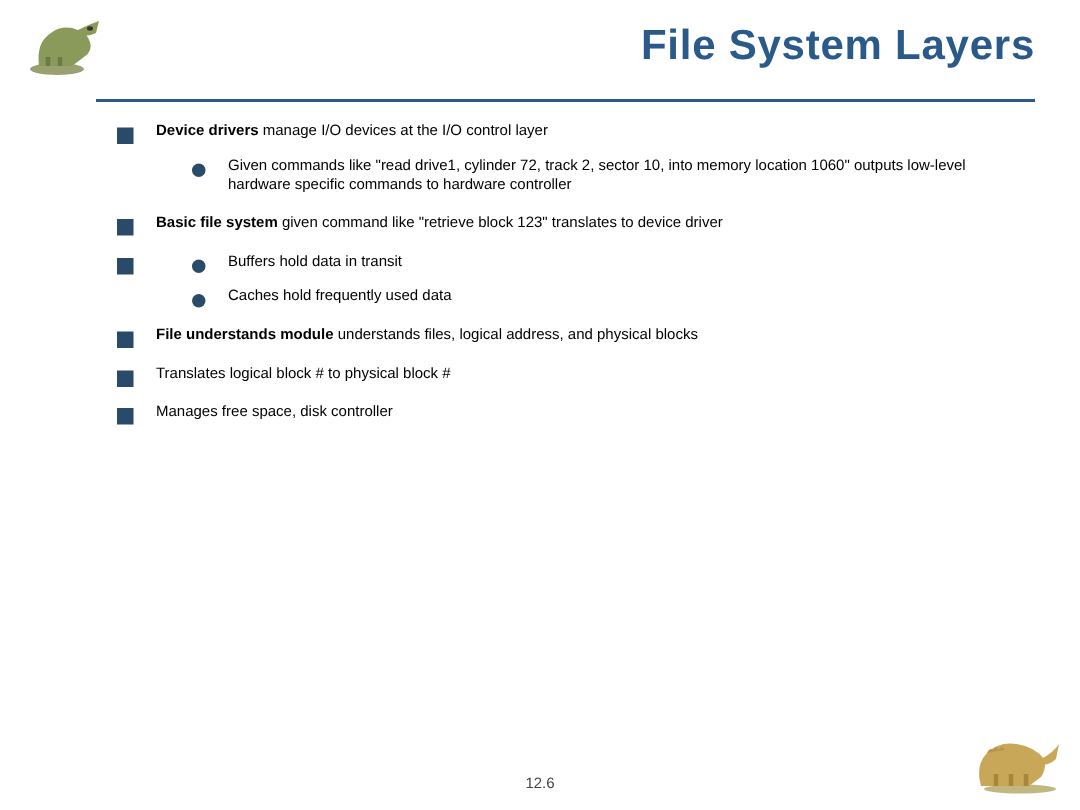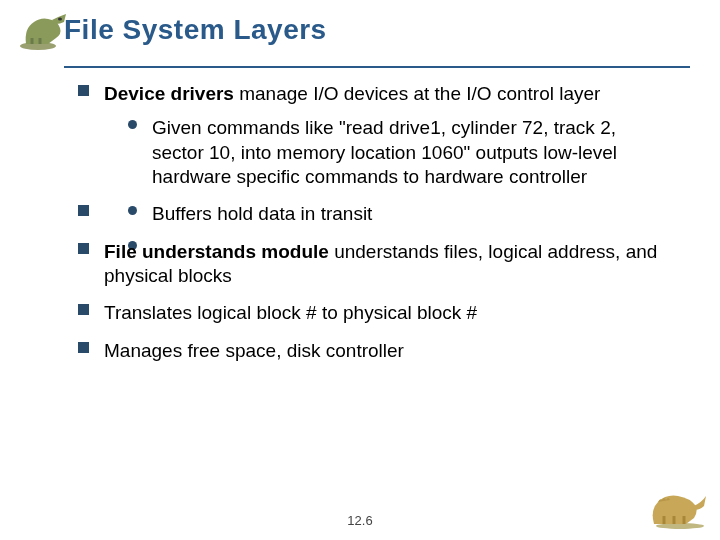--- a/index.html
+++ b/index.html
@@ -11,21 +11,21 @@
     position: relative;
     overflow: hidden;
   }
   .header {
     position: relative;
     height: 68px;
     border-bottom: 2px solid #2a5a8a;
     margin: 0 30px 0 64px;
   }
   .title {
-    text-align: left;
+    text-align: right;
     font-size: 28px;
     font-weight: bold;
     color: #2a5a8a;
     padding-top: 14px;
     letter-spacing: 0.5px;
   }
   .dino-top {
     position: absolute;
     left: 18px;
     top: 8px;
@@ -34,21 +34,21 @@
   }
   .dino-bottom {
     position: absolute;
     right: 10px;
     bottom: 10px;
     width: 62px;
     height: 44px;
   }
   .content {
     padding: 14px 58px 0 78px;
-    font-size: 19px;
+    font-size: 10px;
     color: #000;
     line-height: 1.28;
   }
   .lvl1 {
     position: relative;
     padding-left: 26px;
     margin-bottom: 13px;
   }
   .lvl1 .sq {
     position: absolute;
@@ -72,21 +72,21 @@
     border-radius: 50%;
     background: #2a4a6a;
   }
   b { font-weight: bold; }
   .footer {
     position: absolute;
     bottom: 12px;
     left: 0;
     width: 100%;
     text-align: center;
-    font-size: 13px;
+    font-size: 10px;
     color: #444;
   }
   .gap-tight { margin-bottom: 3px; }
 </style>
 </head>
 <body>
 
 <div class="dino-top">
   <svg viewBox="0 0 56 44">
     <ellipse cx="20" cy="38" rx="18" ry="4" fill="#9aa070"></ellipse>
@@ -105,29 +105,34 @@
 
   <div class="lvl1">
     <span class="sq"></span>
     <b>Device drivers</b><span> manage I/O devices at the I/O control layer</span>
     <div class="lvl2">
       <span class="dot"></span>
       <span>Given commands like "read drive1, cylinder 72, track 2, sector 10, into memory location 1060" outputs low-level hardware specific commands to hardware controller</span>
     </div>
   </div>
 
+  <div class="lvl1">
+    <span class="sq"></span>
+    <b>Basic file system</b><span> given command like "retrieve block 123" translates to device driver</span>
+  </div>
 
   <div class="lvl1">
     <span class="sq"></span>
     <div class="lvl2 gap-tight">
       <span class="dot"></span>
       <span>Buffers hold data in transit</span>
     </div>
     <div class="lvl2">
       <span class="dot"></span>
+      <span>Caches hold frequently used data</span>
     </div>
   </div>
 
   <div class="lvl1">
     <span class="sq"></span>
     <b>File understands module</b><span> understands files, logical address, and physical blocks</span>
   </div>
 
   <div class="lvl1">
     <span class="sq"></span>

